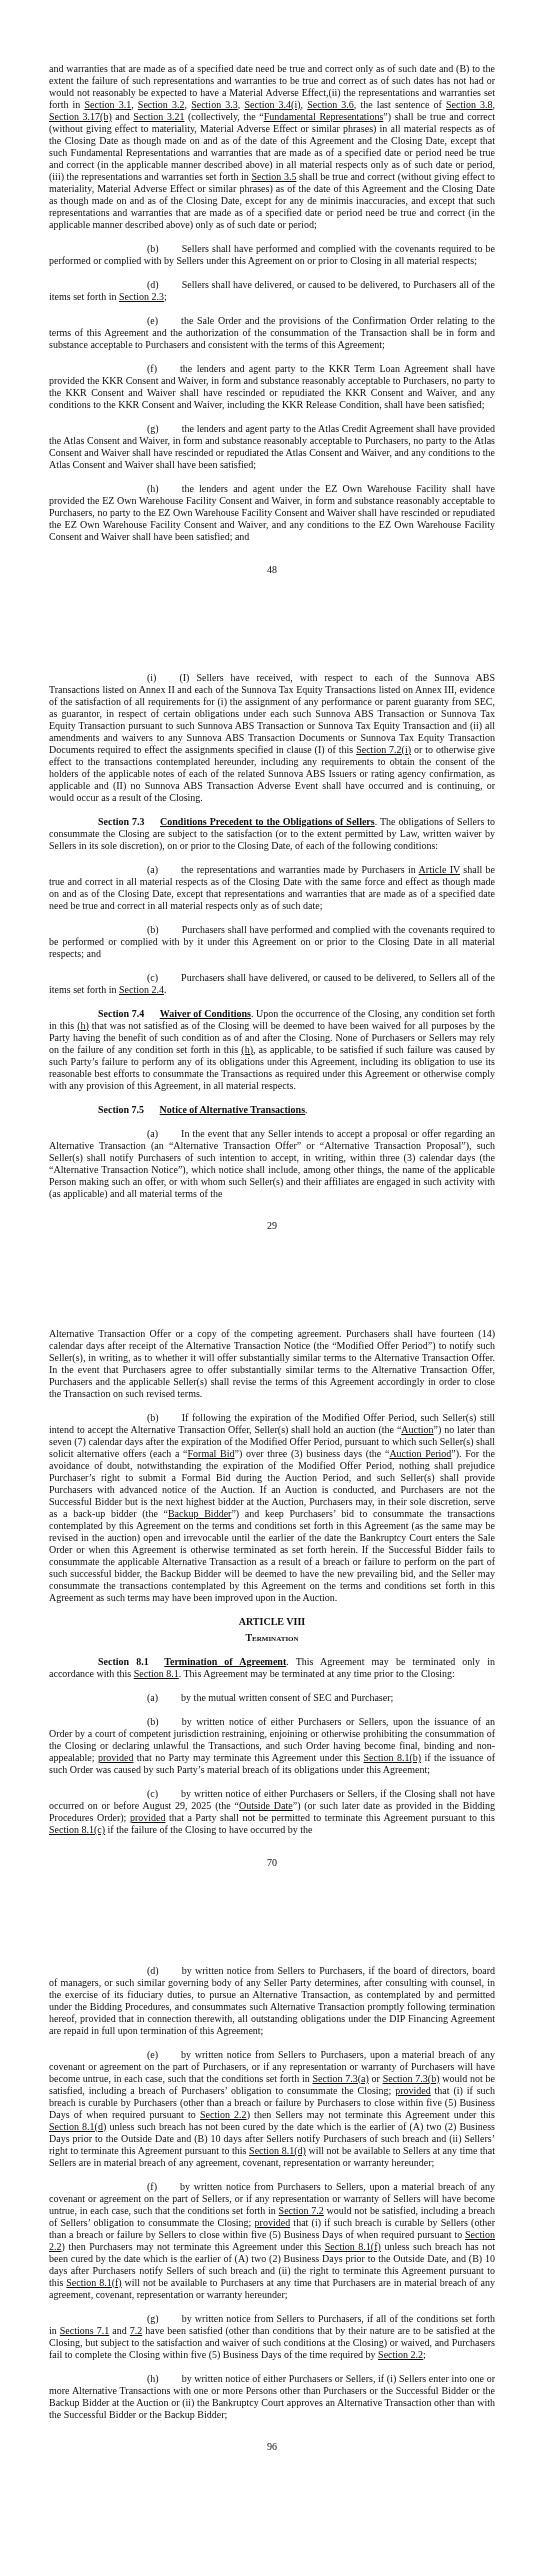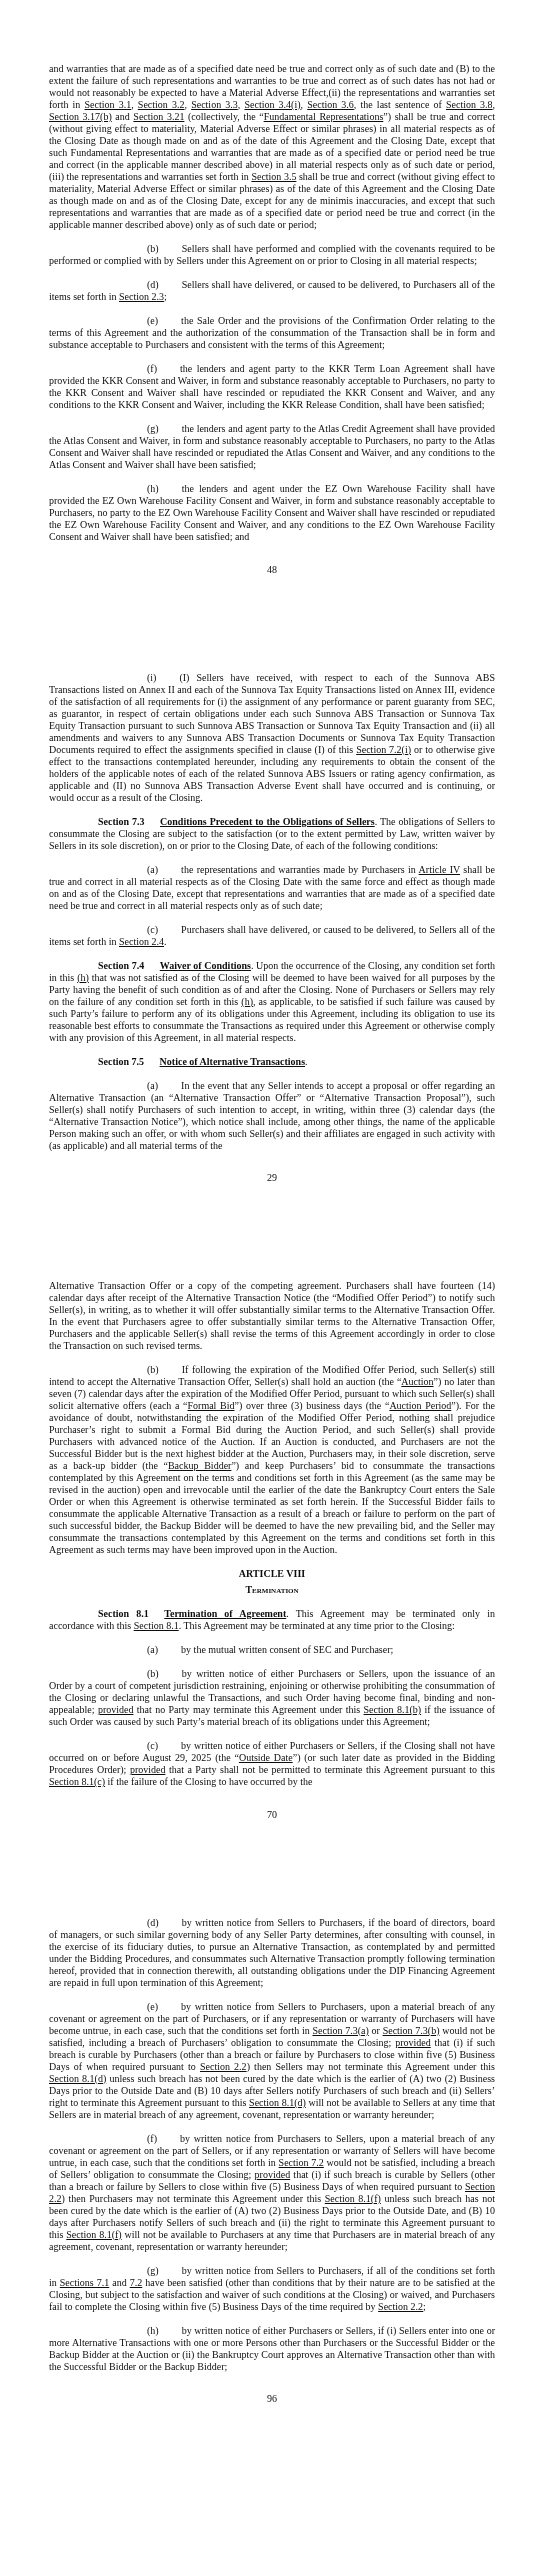--- a/index.html
+++ b/index.html
@@ -43,20 +43,21 @@
       <p class="para lettered"><span class="plabel">(e)</span><span>the Sale Order and the provisions of the Confirmation Order relating to the terms of this Agreement and the authorization of the consummation of the Transaction shall be in form and substance acceptable to Purchasers and consistent with the terms of this Agreement;</span></p>
       <p class="para lettered"><span class="plabel">(f)</span><span>the lenders and agent party to the KKR Term Loan Agreement shall have provided the KKR Consent and Waiver, in form and substance reasonably acceptable to Purchasers, no party to the KKR Consent and Waiver shall have rescinded or repudiated the KKR Consent and Waiver, and any conditions to the KKR Consent and Waiver, including the KKR Release Condition, shall have been satisfied;</span></p>
       <p class="para lettered"><span class="plabel">(g)</span><span>the lenders and agent party to the Atlas Credit Agreement shall have provided the Atlas Consent and Waiver, in form and substance reasonably acceptable to Purchasers, no party to the Atlas Consent and Waiver shall have rescinded or repudiated the Atlas Consent and Waiver, and any conditions to the Atlas Consent and Waiver shall have been satisfied;</span></p>
       <p class="para lettered"><span class="plabel">(h)</span><span>the lenders and agent under the EZ Own Warehouse Facility shall have provided the EZ Own Warehouse Facility Consent and Waiver, in form and substance reasonably acceptable to Purchasers, no party to the EZ Own Warehouse Facility Consent and Waiver shall have rescinded or repudiated the EZ Own Warehouse Facility Consent and Waiver, and any conditions to the EZ Own Warehouse Facility Consent and Waiver shall have been satisfied; and</span></p>
       <div class="pagenum">48</div>
     </section>
     <section class="page">
       <p class="para lettered"><span class="plabel">(i)</span><span>(I) Sellers have received, with respect to each of the Sunnova ABS Transactions listed on Annex II and each of the Sunnova Tax Equity Transactions listed on Annex III, evidence of the satisfaction of all requirements for (i) the assignment of any performance or parent guaranty from SEC, as guarantor, in respect of certain obligations under each such Sunnova ABS Transaction or Sunnova Tax Equity Transaction pursuant to such Sunnova ABS Transaction or Sunnova Tax Equity Transaction and (ii) all amendments and waivers to any Sunnova ABS Transaction Documents or Sunnova Tax Equity Transaction Documents required to effect the assignments specified in clause (I) of this </span><span class="run-u">Section 7.2(i)</span><span> or to otherwise give effect to the transactions contemplated hereunder, including any requirements to obtain the consent of the holders of the applicable notes of each of the related Sunnova ABS Issuers or rating agency confirmation, as applicable and (II) no Sunnova ABS Transaction Adverse Event shall have occurred and is continuing, or would occur as a result of the Closing.</span></p>
       <p class="para section"><span class="plabel">Section 7.3</span><span class="run-b run-u">Conditions Precedent to the Obligations of Sellers</span><span>. The obligations of Sellers to consummate the Closing are subject to the satisfaction (or to the extent permitted by Law, written waiver by Sellers in its sole discretion), on or prior to the Closing Date, of each of the following conditions:</span></p>
       <p class="para lettered"><span class="plabel">(a)</span><span>the representations and warranties made by Purchasers in </span><span class="run-u">Article IV</span><span> shall be true and correct in all material respects as of the Closing Date with the same force and effect as though made on and as of the Closing Date, except that representations and warranties that are made as of a specified date need be true and correct in all material respects only as of such date;</span></p>
+      <p class="para lettered"><span class="plabel">(b)</span><span>Purchasers shall have performed and complied with the covenants required to be performed or complied with by it under this Agreement on or prior to the Closing Date in all material respects; and</span></p>
       <p class="para lettered"><span class="plabel">(c)</span><span>Purchasers shall have delivered, or caused to be delivered, to Sellers all of the items set forth in </span><span class="run-u">Section 2.4</span><span>.</span></p>
       <p class="para section"><span class="plabel">Section 7.4</span><span class="run-b run-u">Waiver of Conditions</span><span>. Upon the occurrence of the Closing, any condition set forth in this </span><span class="run-u">(h)</span><span> that was not satisfied as of the Closing will be deemed to have been waived for all purposes by the Party having the benefit of such condition as of and after the Closing. None of Purchasers or Sellers may rely on the failure of any condition set forth in this </span><span class="run-u">(h)</span><span>, as applicable, to be satisfied if such failure was caused by such Party’s failure to perform any of its obligations under this Agreement, including its obligation to use its reasonable best efforts to consummate the Transactions as required under this Agreement or otherwise comply with any provision of this Agreement, in all material respects.</span></p>
       <p class="para section"><span class="plabel">Section 7.5</span><span class="run-b run-u">Notice of Alternative Transactions</span><span>.</span></p>
       <p class="para lettered"><span class="plabel">(a)</span><span>In the event that any Seller intends to accept a proposal or offer regarding an Alternative Transaction (an “Alternative Transaction Offer” or “Alternative Transaction Proposal”), such Seller(s) shall notify Purchasers of such intention to accept, in writing, within three (3) calendar days (the “Alternative Transaction Notice”), which notice shall include, among other things, the name of the applicable Person making such an offer, or with whom such Seller(s) and their affiliates are engaged in such activity with (as applicable) and all material terms of the</span></p>
       <div class="pagenum">29</div>
     </section>
     <section class="page">
       <p class="para body"><span>Alternative Transaction Offer or a copy of the competing agreement. Purchasers shall have fourteen (14) calendar days after receipt of the Alternative Transaction Notice (the “Modified Offer Period”) to notify such Seller(s), in writing, as to whether it will offer substantially similar terms to the Alternative Transaction Offer. In the event that Purchasers agree to offer substantially similar terms to the Alternative Transaction Offer, Purchasers and the applicable Seller(s) shall revise the terms of this Agreement accordingly in order to close the Transaction on such revised terms.</span></p>
       <p class="para lettered"><span class="plabel">(b)</span><span>If following the expiration of the Modified Offer Period, such Seller(s) still intend to accept the Alternative Transaction Offer, Seller(s) shall hold an auction (the “</span><span class="run-u">Auction</span><span>”) no later than seven (7) calendar days after the expiration of the Modified Offer Period, pursuant to which such Seller(s) shall solicit alternative offers (each a “</span><span class="run-u">Formal Bid</span><span>”) over three (3) business days (the “</span><span class="run-u">Auction Period</span><span>”). For the avoidance of doubt, notwithstanding the expiration of the Modified Offer Period, nothing shall prejudice Purchaser’s right to submit a Formal Bid during the Auction Period, and such Seller(s) shall provide Purchasers with advanced notice of the Auction. If an Auction is conducted, and Purchasers are not the Successful Bidder but is the next highest bidder at the Auction, Purchasers may, in their sole discretion, serve as a back-up bidder (the “</span><span class="run-u">Backup Bidder</span><span>”) and keep Purchasers’ bid to consummate the transactions contemplated by this Agreement on the terms and conditions set forth in this Agreement (as the same may be revised in the auction) open and irrevocable until the earlier of the date the Bankruptcy Court enters the Sale Order or when this Agreement is otherwise terminated as set forth herein. If the Successful Bidder fails to consummate the applicable Alternative Transaction as a result of a breach or failure to perform on the part of such successful bidder, the Backup Bidder will be deemed to have the new prevailing bid, and the Seller may consummate the transactions contemplated by this Agreement on the terms and conditions set forth in this Agreement as such terms may have been improved upon in the Auction.</span></p>
       <p class="para article"><span class="run-b">ARTICLE VIII</span></p>

